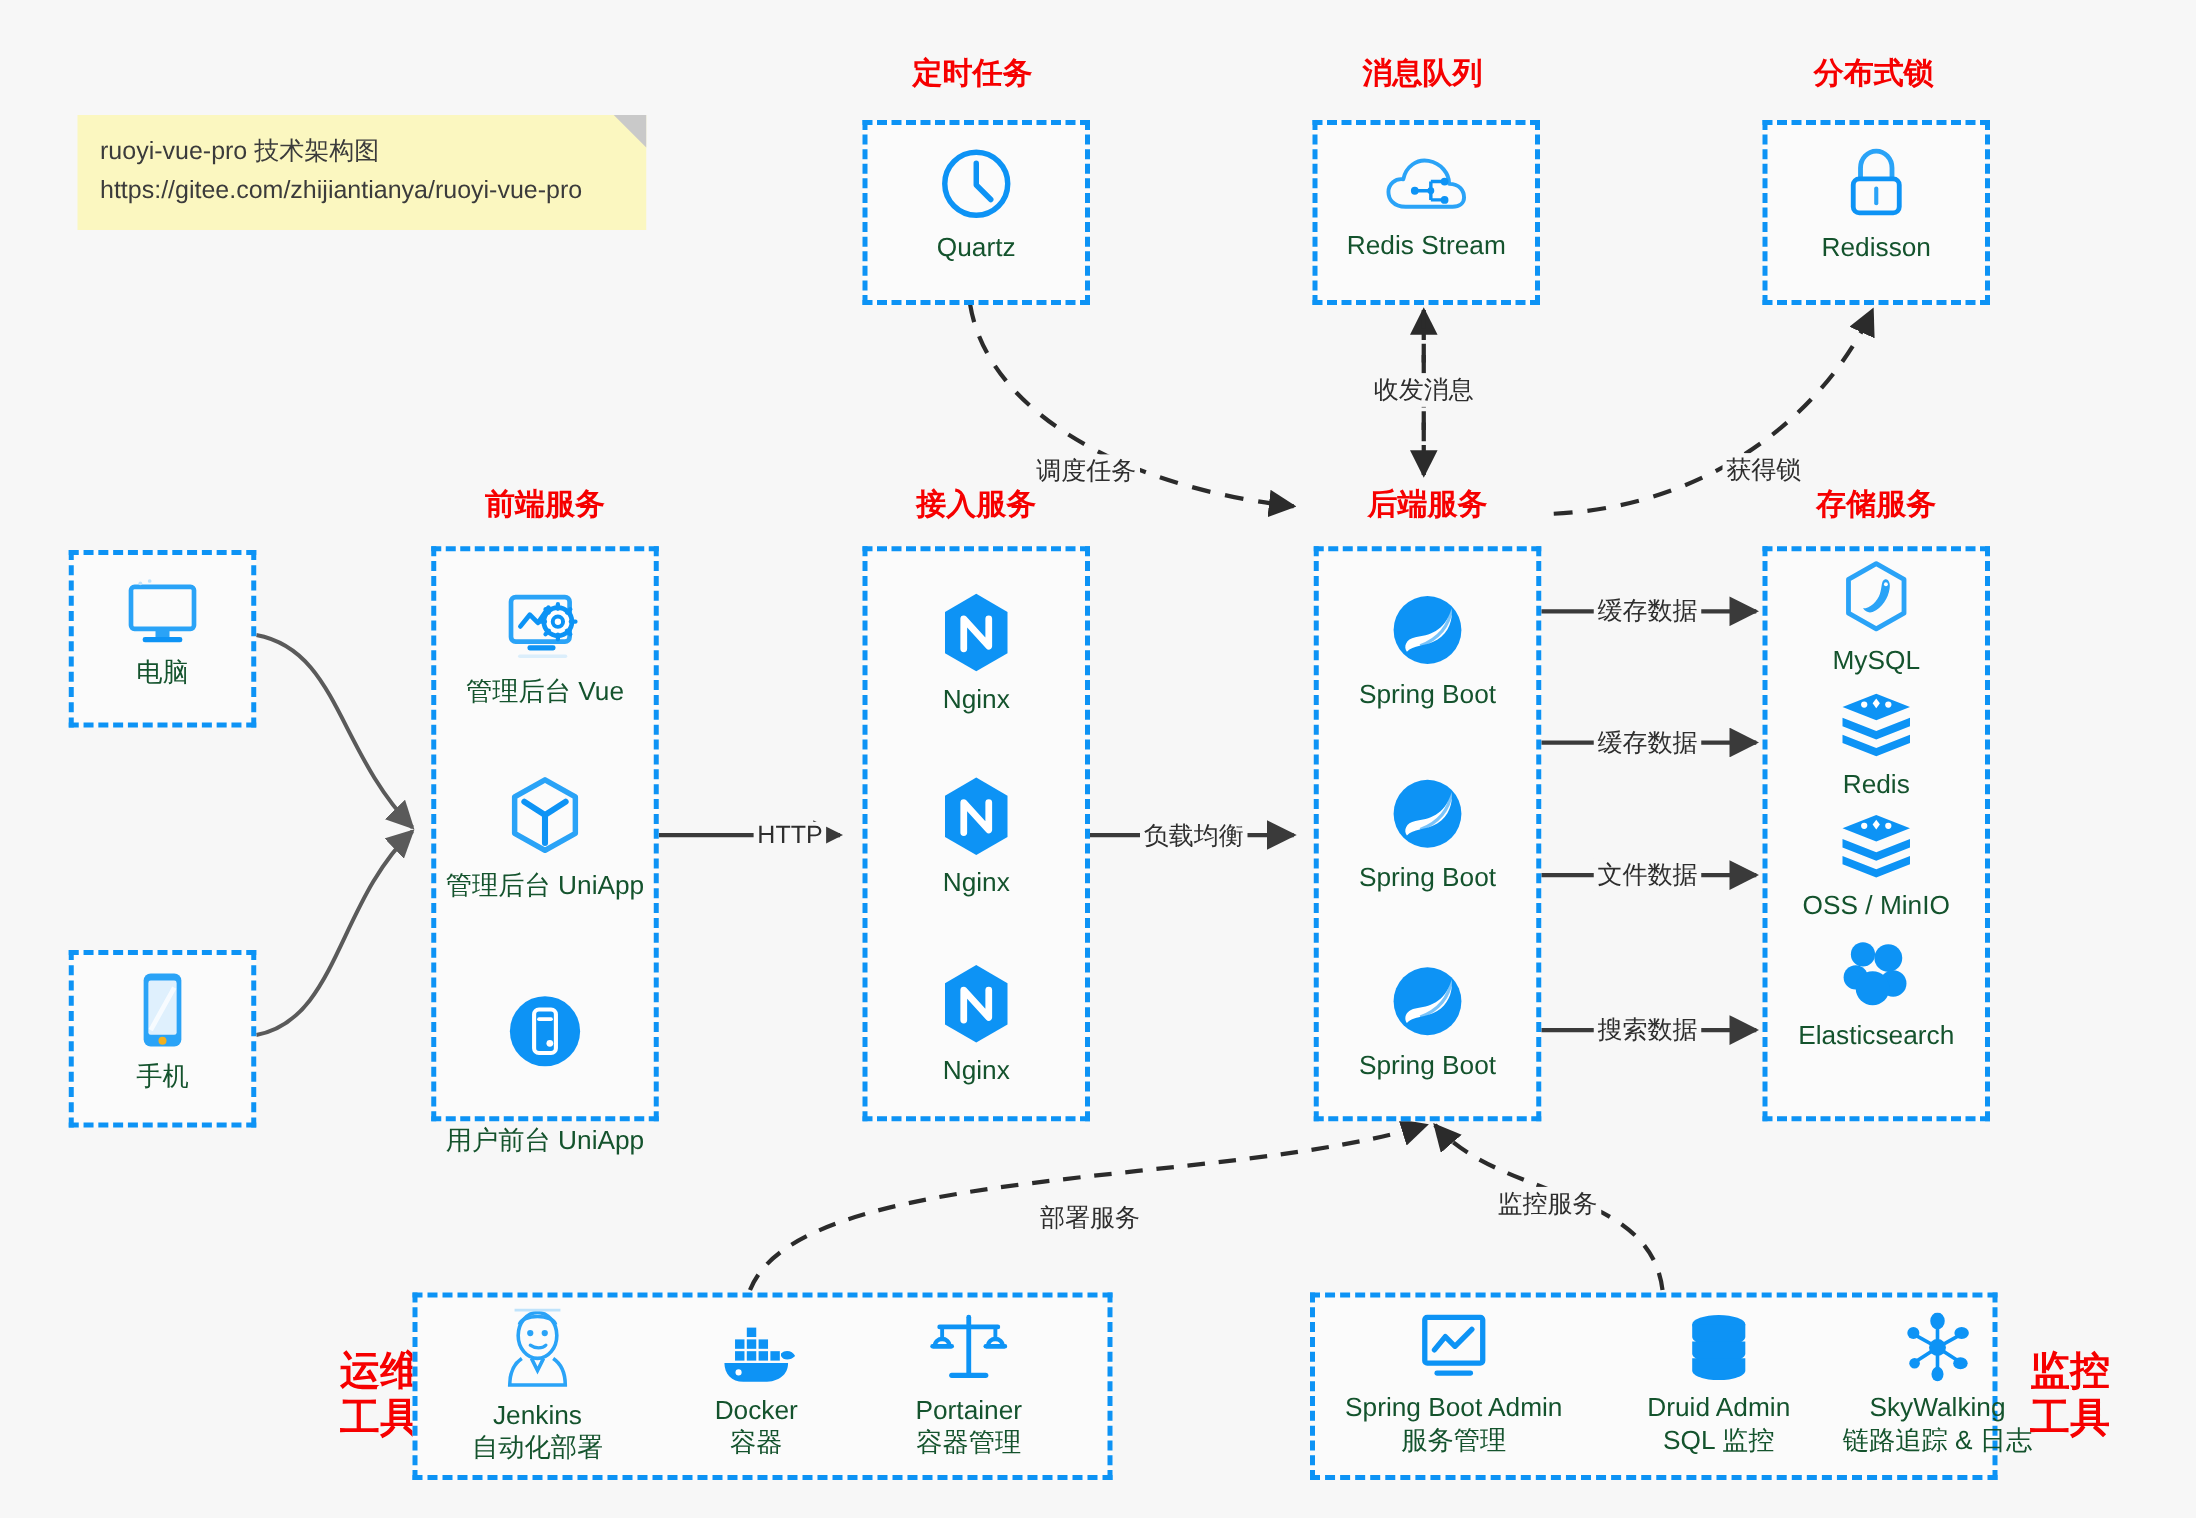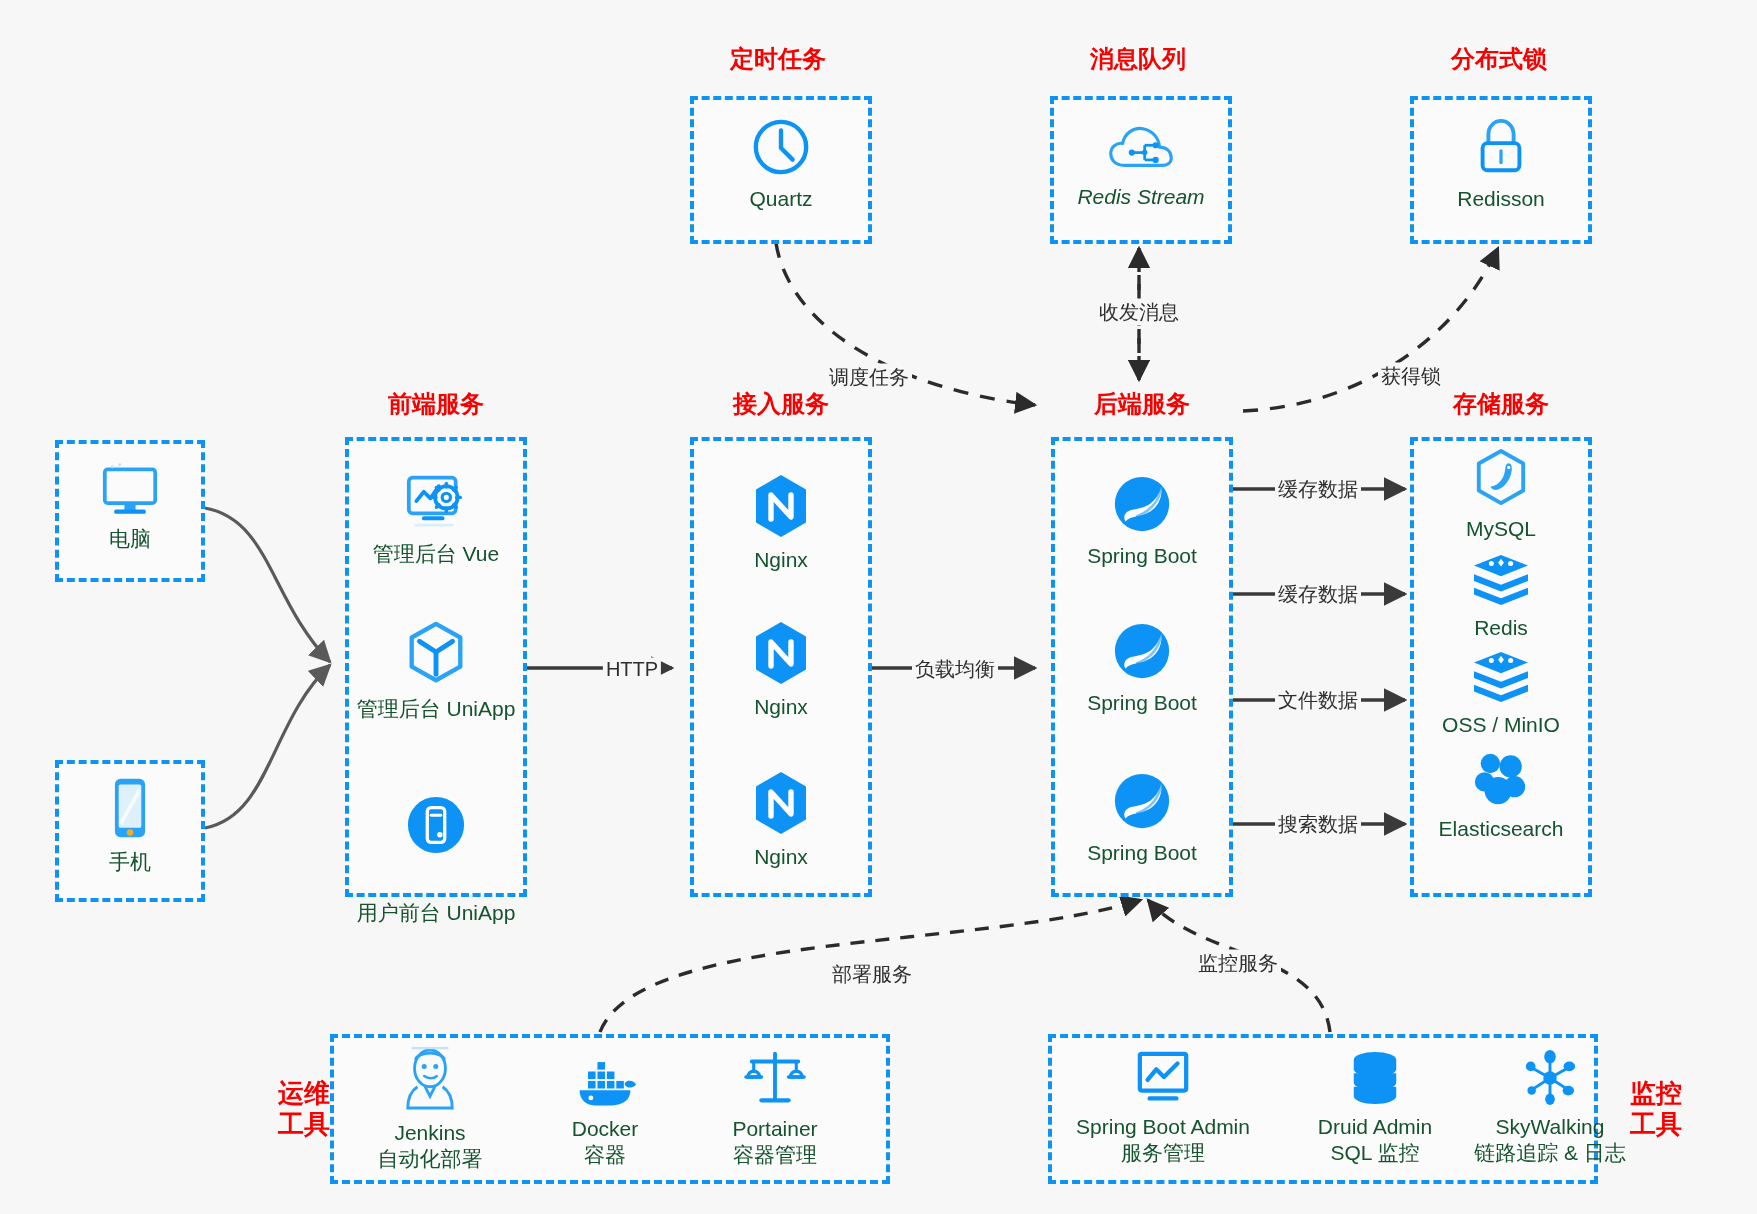--- a/index.html
+++ b/index.html
@@ -42,21 +42,21 @@
   }
   .grp-title{
     position:absolute;
     color:#f60000;
     font-weight:bold;
     font-size:24px;
     text-align:center;
     white-space:nowrap;
     line-height:1.18;
   }
-  .grp-title.side{font-size:26px;}
+  .grp-title.side{font-size:32px;}
 
   
   .node{
     position:absolute;
     display:flex;
     flex-direction:column;
     align-items:center;
     justify-content:flex-start;
     text-align:center;
   }
@@ -116,36 +116,41 @@
     <path d="M 1139 380 L 1139 248" fill="none" stroke="#2b2b2b" stroke-width="3.4" stroke-dasharray="15,12" marker-end="url(#arrowDash)"></path>
     <path d="M 1139 248 L 1139 380" fill="none" stroke="#2b2b2b" stroke-width="3.4" stroke-dasharray="15,12" marker-end="url(#arrowDash)"></path>
 
     <path d="M 1243 411 C 1370 405 1460 330 1498 248" fill="none" stroke="#2b2b2b" stroke-width="3.4" stroke-dasharray="15,12" marker-end="url(#arrowDash)"></path>
 
     <path d="M 600 1032 C 640 930 980 950 1141 900" fill="none" stroke="#2b2b2b" stroke-width="3.4" stroke-dasharray="14,11" marker-end="url(#arrowDash)"></path>
 
     <path d="M 1330 1032 C 1320 950 1200 960 1148 900" fill="none" stroke="#2b2b2b" stroke-width="3.4" stroke-dasharray="14,11" marker-end="url(#arrowDash)"></path>
   </svg>
 
+  <div class="note" style="left:62px;top:92px;width:455px;">
+    <span class="fold"></span>
+    <div>ruoyi-vue-pro 技术架构图</div>
+    <div>https://gitee.com/zhijiantianya/ruoyi-vue-pro</div>
+  </div>
 
   <div class="grp-title" style="left:688px;top:45px;width:180px;">定时任务</div>
   <div class="group" style="left:690px;top:96px;width:182px;height:148px;"></div>
   <div class="node" style="left:690px;top:116px;width:182px;">
     <span class="ico">
       <svg width="62" height="62" viewBox="0 0 64 64">
         <circle cx="32" cy="32" r="26" fill="none" stroke="#0d93f5" stroke-width="4.5"></circle>
         <path d="M32 15 L32 33 L44 45" fill="none" stroke="#0d93f5" stroke-width="4.5" stroke-linecap="round" stroke-linejoin="round"></path>
       </svg>
     </span>
     <span class="lbl">Quartz</span>
   </div>
 
   <div class="grp-title" style="left:1048px;top:45px;width:180px;">消息队列</div>
   <div class="group" style="left:1050px;top:96px;width:182px;height:148px;"></div>
-  <div class="node" style="left:1050px;top:120px;width:182px;font-style:italic;">
+  <div class="node" style="left:1050px;top:120px;width:182px;">
     <span class="ico">
       <svg width="66" height="56" viewBox="0 0 72 58">
         <path d="M18 48 C7 48 3 41 3 35 C3 28 9 23 16 24 C18 13 28 6 38 8 C49 10 56 19 56 28
                  C65 28 69 34 69 40 C69 45 65 48 59 48 Z" fill="none" stroke="#2aa3f7" stroke-width="3.4" stroke-linejoin="round"></path>
         <line x1="28" y1="34" x2="40" y2="34" stroke="#0d93f5" stroke-width="3"></line>
         <line x1="40" y1="26" x2="40" y2="42" stroke="#0d93f5" stroke-width="3"></line>
         <line x1="40" y1="26" x2="50" y2="26" stroke="#0d93f5" stroke-width="3"></line>
         <line x1="40" y1="42" x2="50" y2="42" stroke="#0d93f5" stroke-width="3"></line>
         <circle cx="26" cy="34" r="3.4" fill="#0d93f5"></circle>
         <circle cx="52" cy="26" r="3.4" fill="#0d93f5"></circle>

